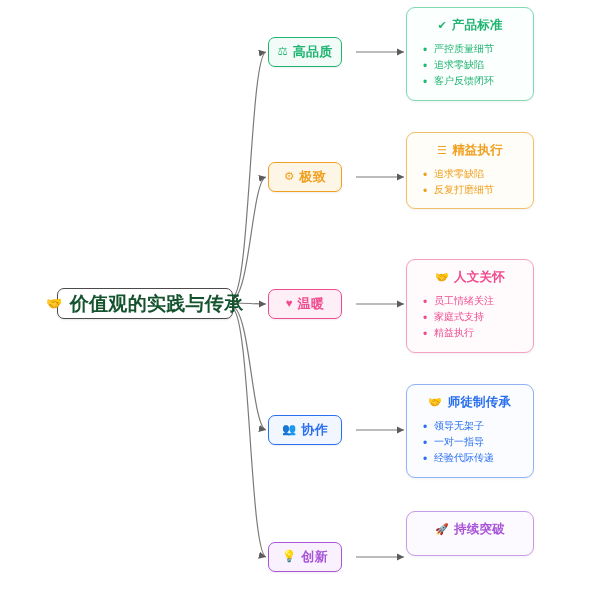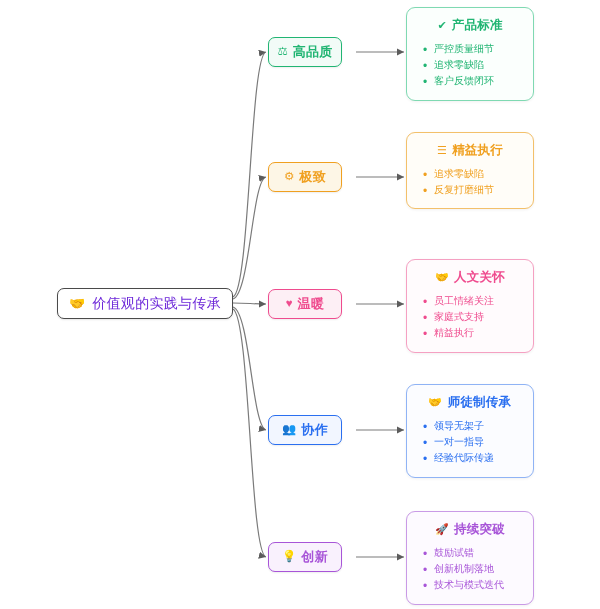--- a/index.html
+++ b/index.html
@@ -19,21 +19,21 @@
     left: 57px; top: 288px;
     width: 176px; height: 31px;
     display: flex; align-items: center; justify-content: center; gap: 7px;
     background: #ffffff;
     border: 1.6px solid #4a4a4a;
     border-radius: 7px;
     box-shadow: 0 1px 2px rgba(0,0,0,0.10);
   }
   .root-node .r-icon { font-size: 13px; line-height: 1; color: #2b2b2b; }
   .root-node .r-label {
-    font-size: 14px; font-weight: normal; color: #6d28d9; letter-spacing: .3px;
+    font-size: 19px; font-weight: bold; color: #14532d; letter-spacing: .3px;
     white-space: nowrap;
   }
 
   
   .branch {
     position: absolute;
     width: 74px; height: 30px;
     display: flex; align-items: center; justify-content: center; gap: 5px;
     border-radius: 7px;
     border-width: 1.5px; border-style: solid;
@@ -161,20 +161,15 @@
 
   <div class="branch" style="left:268px; top:542px; border-color:#a855d8; background:#f9f1fd; color:#a855d8;">
     <span class="b-icon">💡</span>
     <span class="b-label">创新</span>
   </div>
   <div class="card" style="left:406px; top:511px; border-color:#c99ae6; background:#fdfaff; color:#a855d8;">
     <div class="card-title">
       <span class="t-icon">🚀</span>
       <span>持续突破</span>
     </div>
-    <ul>
-      <li>鼓励试错</li>
-      <li>创新机制落地</li>
-      <li>技术与模式迭代</li>
-    </ul>
   </div>
 
 </div>
 
 </body></html>

